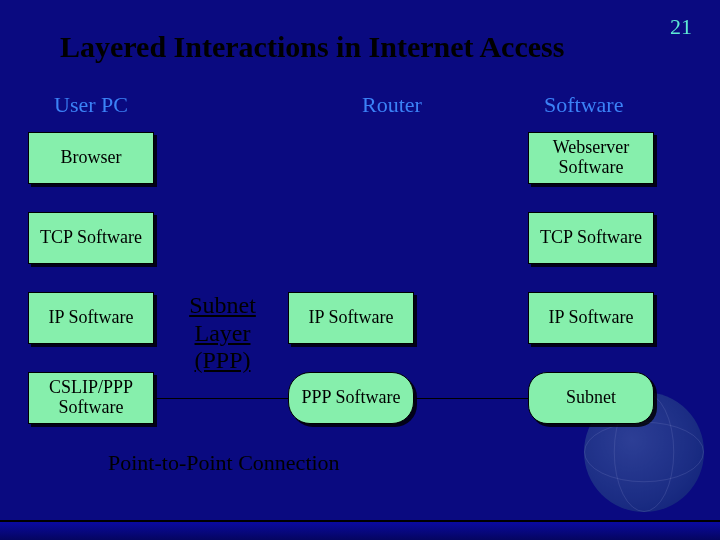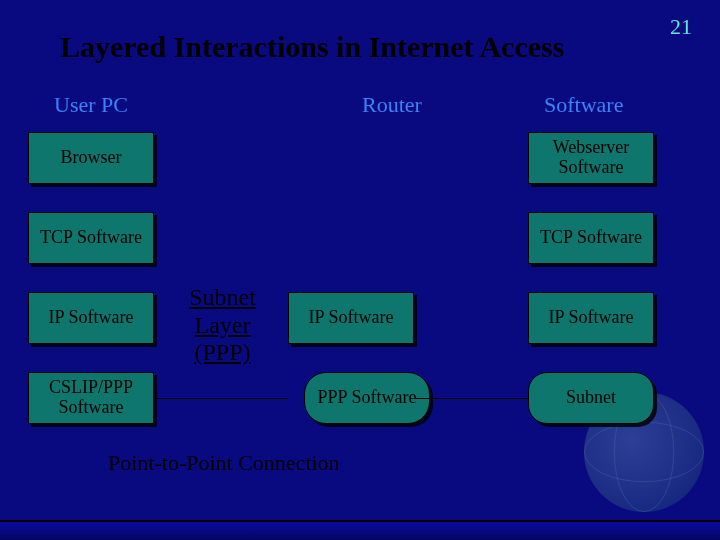--- a/index.html
+++ b/index.html
@@ -30,21 +30,21 @@
   }
   .col-header {
     position: absolute;
     font-size: 22px;
     color: #3b82f6;
   }
   .box {
     position: absolute;
     width: 126px;
     height: 52px;
-    background: #0f766e;
+    background: #86efac;
     border: 1px solid #000;
     box-shadow: 3px 3px 0 rgba(0,0,0,0.8);
     display: flex;
     align-items: center;
     justify-content: center;
     text-align: center;
     font-size: 18px;
     line-height: 1.1;
     padding: 2px 4px;
   }
@@ -115,25 +115,25 @@
 <div class="col-header z1" style="left:54px; top:92px;">User PC</div>
 <div class="col-header z1" style="left:322px; top:92px;margin-left:40px;">Router</div>
 <div class="col-header z1" style="left:544px; top:92px;">Software</div>
 
 <div class="box z1" style="left:28px; top:132px;">Browser</div>
 <div class="box z1" style="left:28px; top:212px;">TCP Software</div>
 <div class="box z1" style="left:28px; top:292px;">IP Software</div>
 <div class="box z1" style="left:28px; top:372px;">CSLIP/PPP Software</div>
 
 <div class="box z1" style="left:288px; top:292px;">IP Software</div>
-<div class="box z1" style="left:304px; top:372px;border-radius:22px;">PPP Software</div>
+<div class="box z1" style="left:288px; top:372px;border-radius:22px;">PPP Software</div>
 
 <div class="box z1" style="left:528px; top:132px;text-align:center;">Webserver Software</div>
 <div class="box z1" style="left:528px; top:212px;">TCP Software</div>
 <div class="box z1" style="left:528px; top:292px;">IP Software</div>
 <div class="box z1" style="left:528px; top:372px;border-radius:19px;">Subnet</div>
 
-<div class="mid-label z1" style="left:175px; top:284px; width:95px;">Subnet Layer (PPP)</div>
+<div class="mid-label z1" style="left:175px; top:292px; width:95px;">Subnet Layer (PPP)</div>
 
 <div class="hline z1" style="left:156px; top:398px; width:132px;"></div>
 <div class="hline z1" style="left:416px; top:398px; width:112px;"></div>
 
 <div class="footer-label z1" style="left:108px; top:450px;text-align:right;">Point-to-Point Connection</div>
 
 </body></html>

